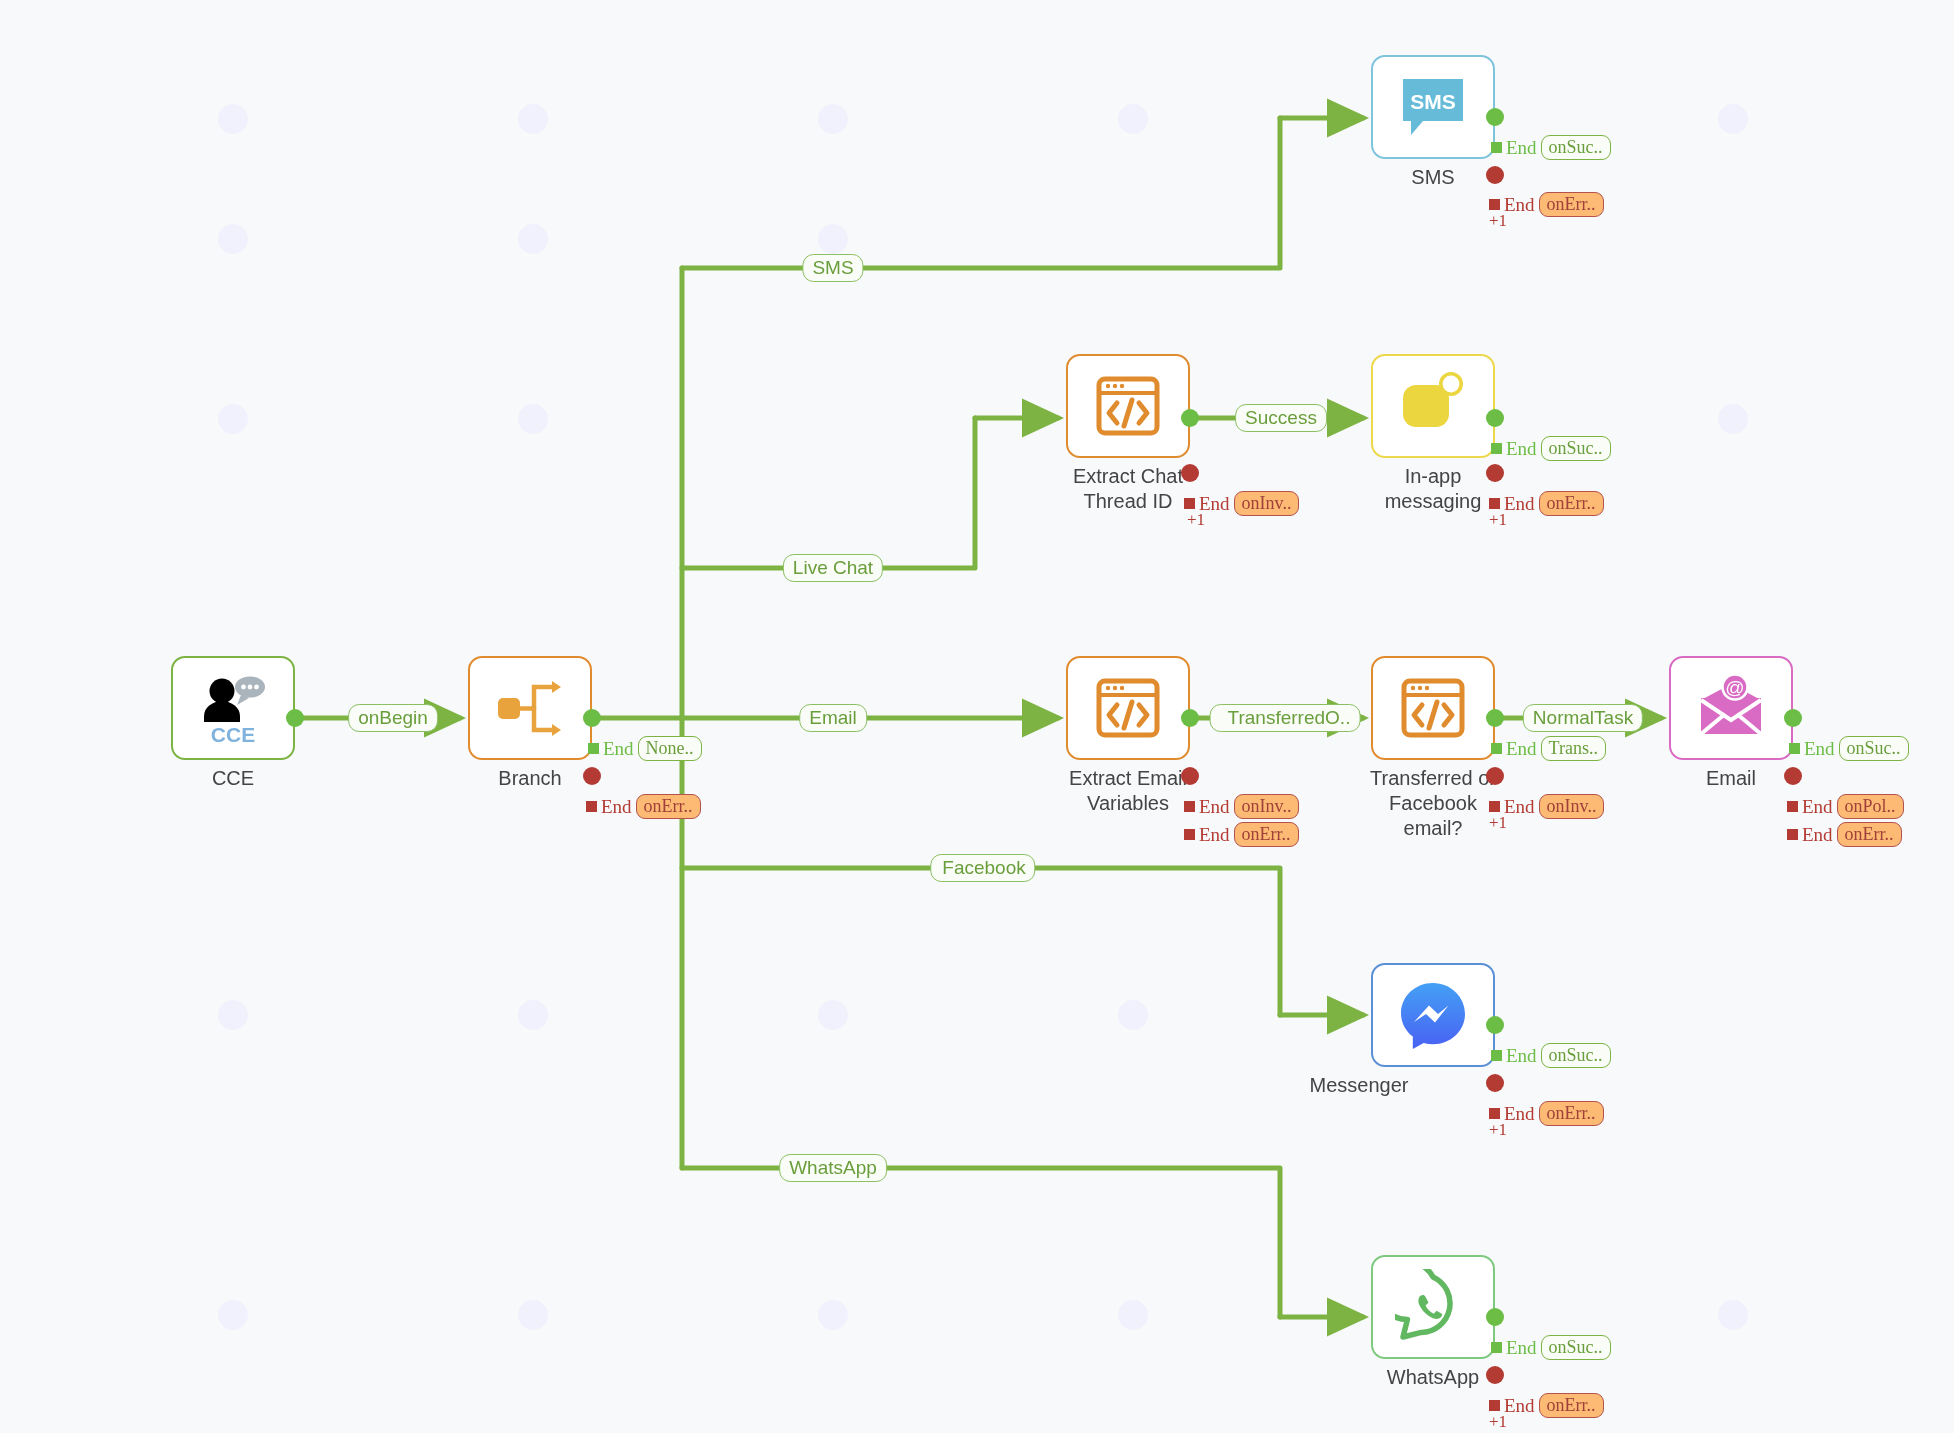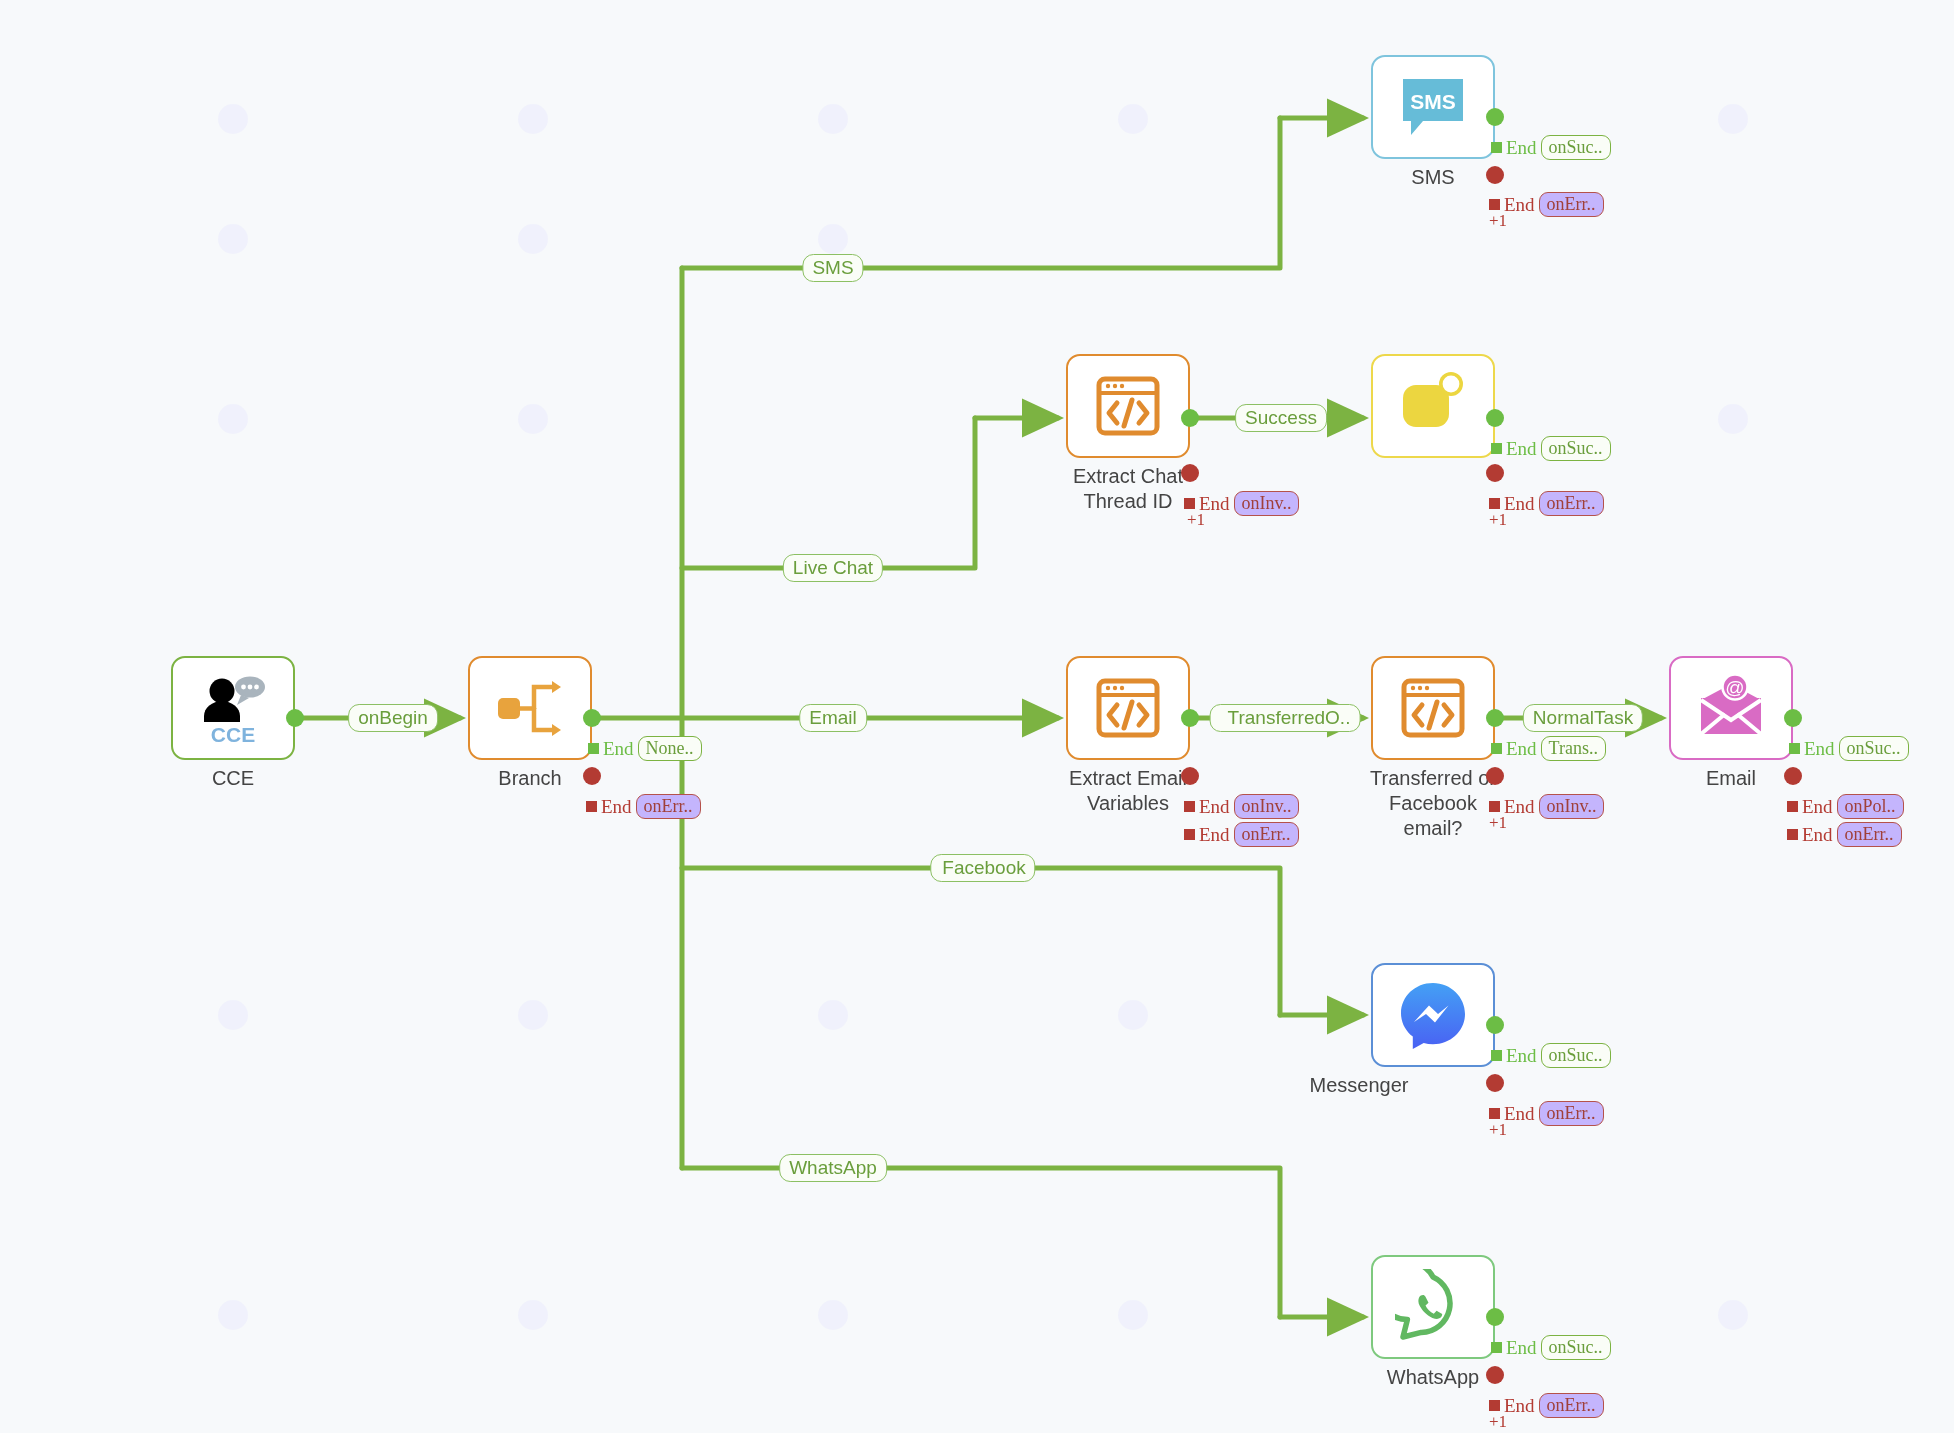--- a/index.html
+++ b/index.html
@@ -38,21 +38,21 @@
   .stub{position:absolute;display:flex;align-items:center;gap:4px;white-space:nowrap;
         font-family:"Liberation Serif", serif;font-size:19px;}
   .stub .sq{width:11px;height:11px;display:inline-block;flex:0 0 auto;}
   .stub.ok{color:#6cbd45;}
   .stub.ok .sq{background:#6cbd45;}
   .stub.err{color:#b33b33;}
   .stub.err .sq{background:#b33b33;}
   .pill{border-radius:9px;padding:1px 7px 2px;font-size:18px;line-height:20px;
         background:#fafdf7;text-align:right;}
   .stub.ok .pill{border:1.5px solid #7cb342;color:#6a9e3c;}
-  .stub.err .pill{border:1.5px solid #b5524b;color:#a0403a;background:#c4b5fd;}
+  .stub.err .pill{border:1.5px solid #b5524b;color:#a0403a;background:#fdba74;}
   .plus1{position:absolute;font-family:"Liberation Serif",serif;font-size:17px;color:#b33b33;}
 
   
   .elabel{position:absolute;transform:translate(-50%,-50%);
           border:1.5px solid #8cc063;border-radius:11px;background:#fafdf7;
           color:#6a9e3c;font-size:19px;line-height:22px;padding:2px 9px;white-space:nowrap;}
 
   
   .icn{width:76px;height:76px;display:block;}
 </style>
@@ -219,20 +219,24 @@
   </div>
   <div class="plus1" style="left:1187px;top:510px;">+1</div>
 
   <div class="node yellow" style="left:1371px;top:354px;">
     <svg class="icn" viewBox="0 0 76 76">
       <rect x="8" y="17" width="46" height="42" rx="13" fill="#ecd640"></rect>
       <circle cx="56" cy="16" r="12" fill="#ecd640"></circle>
       <circle cx="56" cy="16" r="8.4" fill="#fff"></circle>
     </svg>
   </div>
+  <div class="nlabel" style="left:1311px;top:464px;width:244px;">
+    <span>In-app</span><br>
+    <span>messaging</span>
+  </div>
   <div class="port ok" style="left:1486px;top:409px;"></div>
   <div class="port err" style="left:1486px;top:464px;"></div>
   <div class="stub ok" style="left:1491px;top:436px;">
     <span class="sq"></span>
     <span>End</span>
     <span class="pill">onSuc..</span>
   </div>
   <div class="stub err" style="left:1489px;top:491px;">
     <span class="sq"></span>
     <span>End</span>

